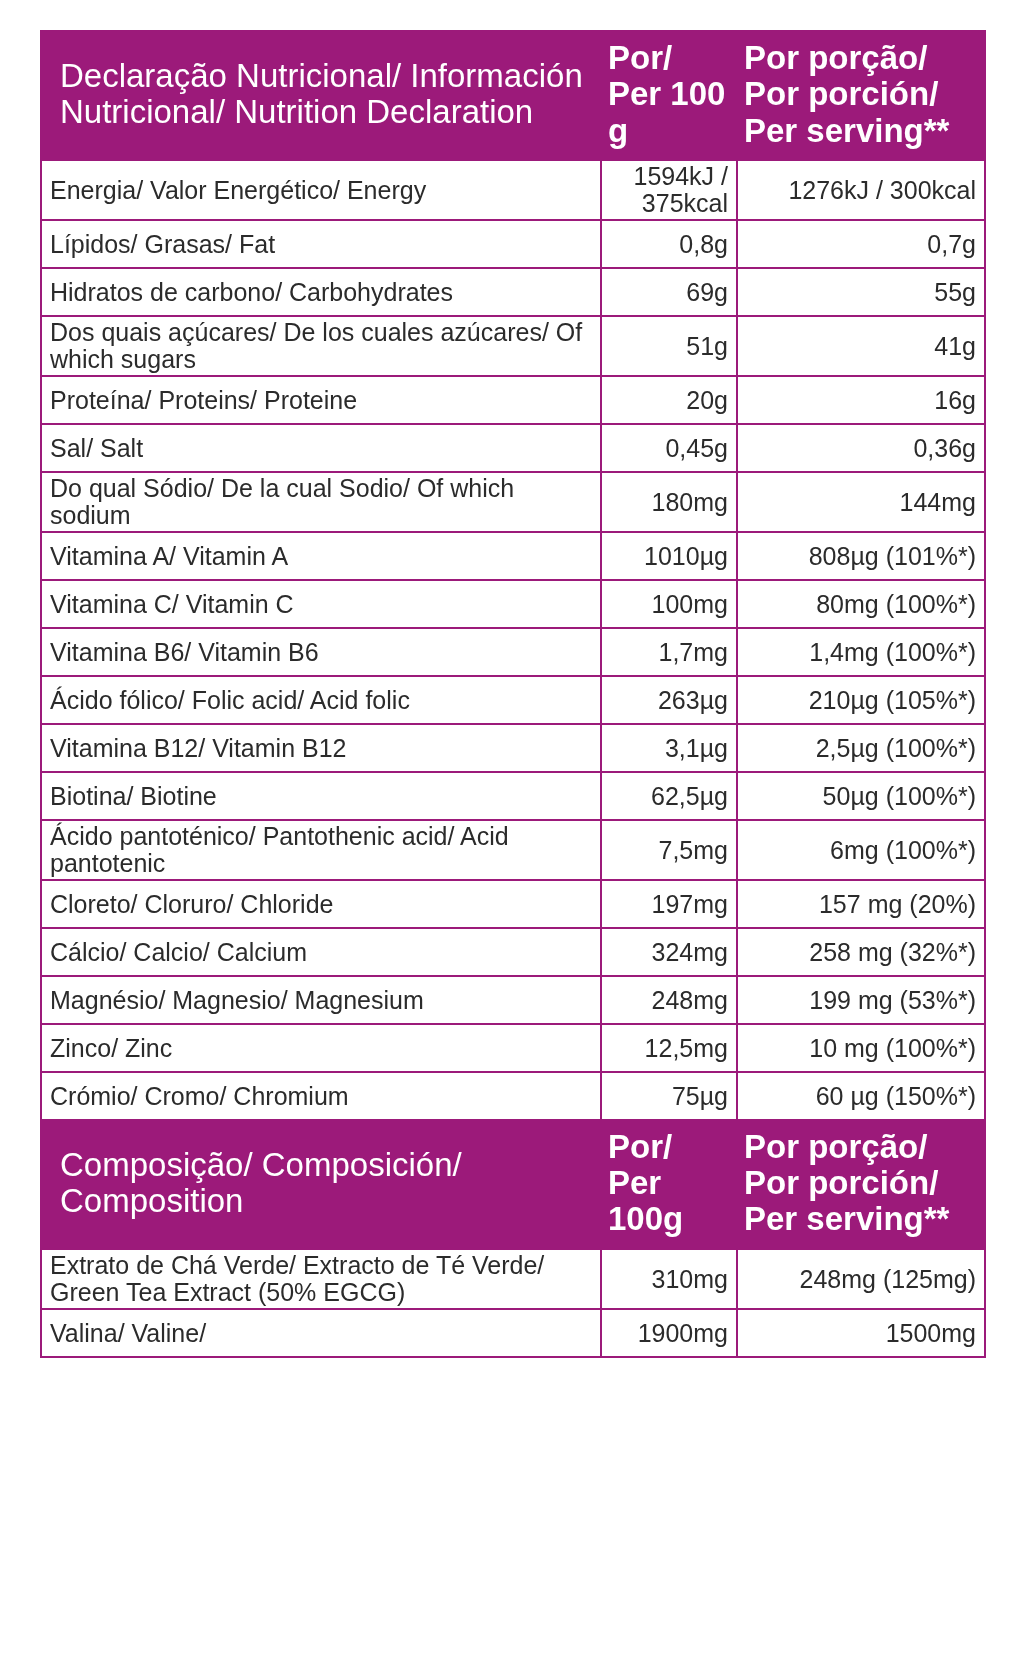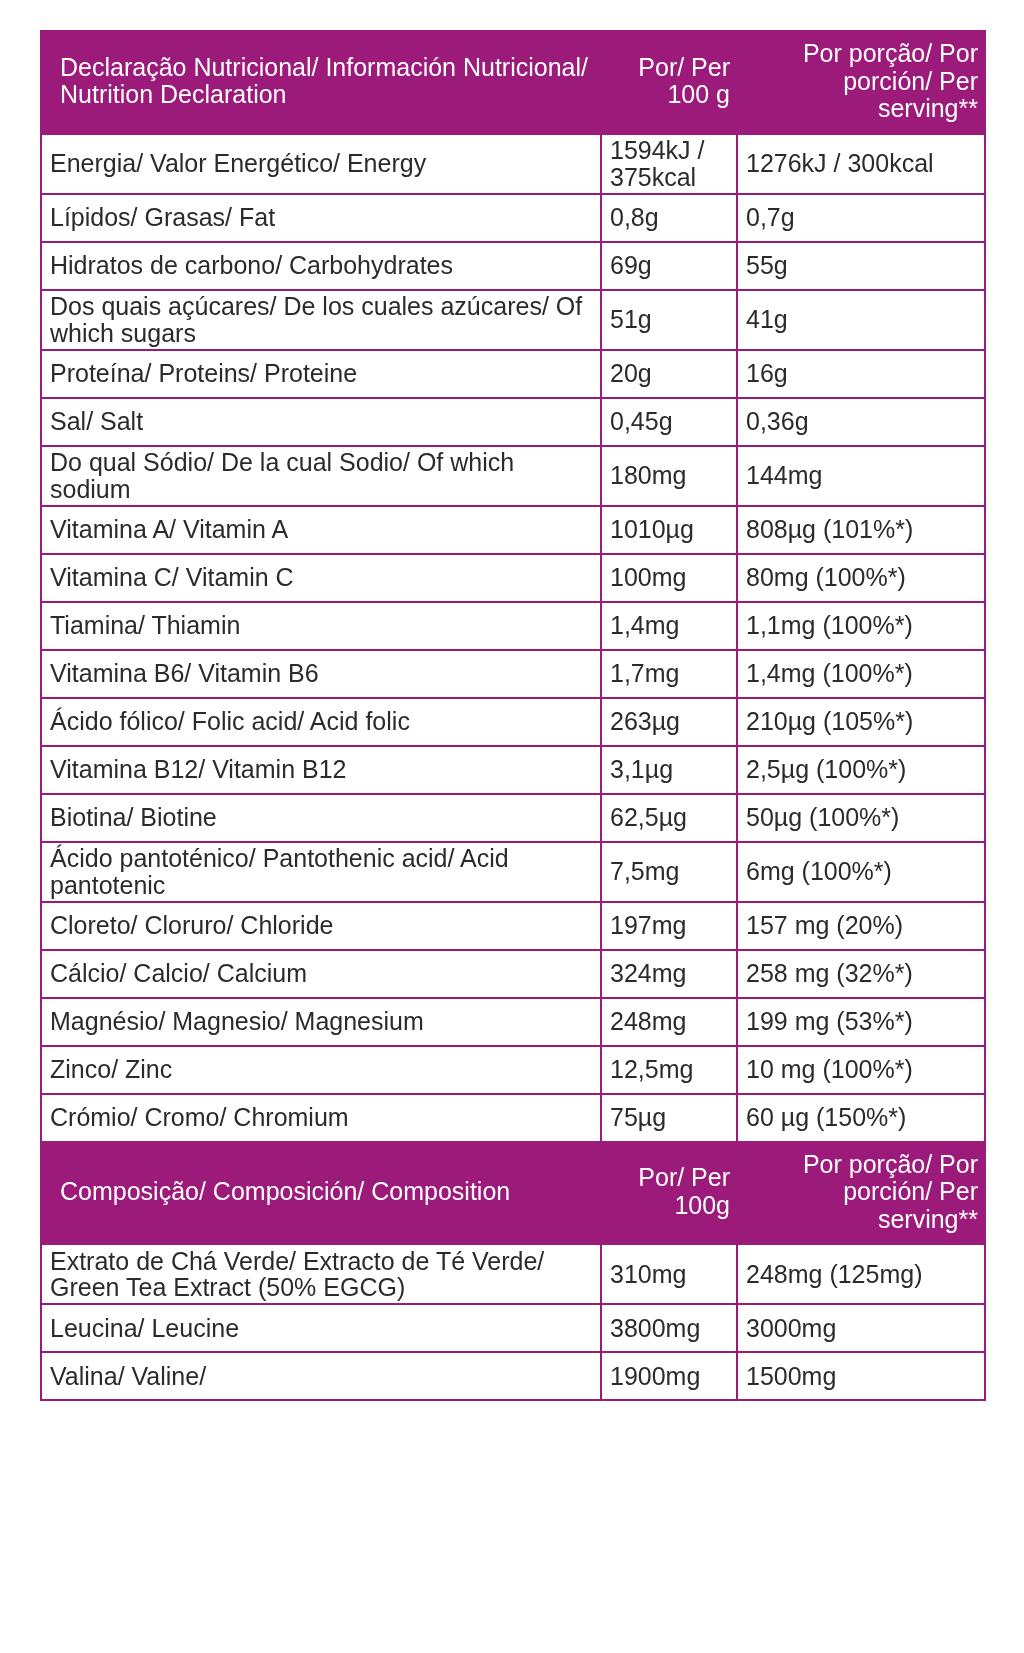--- a/index.html
+++ b/index.html
@@ -31,36 +31,37 @@
     font-size: 25px;
     line-height: 1.06;
   }
   col.c-name { width: 560px; }
   col.c-per100 { width: 136px; }
   col.c-serv { width: 248px; }
 
   tr.head td {
     background: #9c1a7a;
     color: #ffffff;
-    font-size: 25px;
+    font-size: 33px;
     padding: 8px 10px 10px 18px;
     border-color: #9c1a7a;
     line-height: 1.1;
   }
   tr.head td.num {
-    text-align: right;
+    text-align: left;
     padding-left: 6px;
     padding-right: 6px;
+    font-weight: bold;
   }
   td.name {
     text-align: left;
     padding-left: 10px;
   }
   td.num {
-    text-align: left;
+    text-align: right;
   }
   .tall td { height: 54px; }
   .r1 td { height: 42px; }
 </style>
 </head>
 <body>
 
 <div class="sheet">
   <table class="nutri">
     <colgroup>
@@ -115,25 +116,20 @@
         <td class="name">Vitamina A/ Vitamin A</td>
         <td class="num">1010µg</td>
         <td class="num">808µg (101%*)</td>
       </tr>
       <tr class="r1">
         <td class="name">Vitamina C/ Vitamin C</td>
         <td class="num">100mg</td>
         <td class="num">80mg (100%*)</td>
       </tr>
       <tr class="r1">
-        <td class="name">Tiamina/ Thiamin</td>
-        <td class="num">1,4mg</td>
-        <td class="num">1,1mg (100%*)</td>
-      </tr>
-      <tr class="r1">
         <td class="name">Vitamina B6/ Vitamin B6</td>
         <td class="num">1,7mg</td>
         <td class="num">1,4mg (100%*)</td>
       </tr>
       <tr class="r1">
         <td class="name">Ácido fólico/ Folic acid/ Acid folic</td>
         <td class="num">263µg</td>
         <td class="num">210µg (105%*)</td>
       </tr>
       <tr class="r1">
@@ -182,25 +178,20 @@
         <td class="num">Por/ Per 100g</td>
         <td class="num">Por porção/ Por porción/ Per serving**</td>
       </tr>
 
       <tr class="tall">
         <td class="name">Extrato de Chá Verde/ Extracto de Té Verde/ Green Tea Extract (50% EGCG)</td>
         <td class="num">310mg</td>
         <td class="num">248mg (125mg)</td>
       </tr>
       <tr class="r1">
-        <td class="name">Leucina/ Leucine</td>
-        <td class="num">3800mg</td>
-        <td class="num">3000mg</td>
-      </tr>
-      <tr class="r1">
         <td class="name">Valina/ Valine/</td>
         <td class="num">1900mg</td>
         <td class="num">1500mg</td>
       </tr>
 
     </tbody>
   </table>
 </div>
 
 </body></html>

